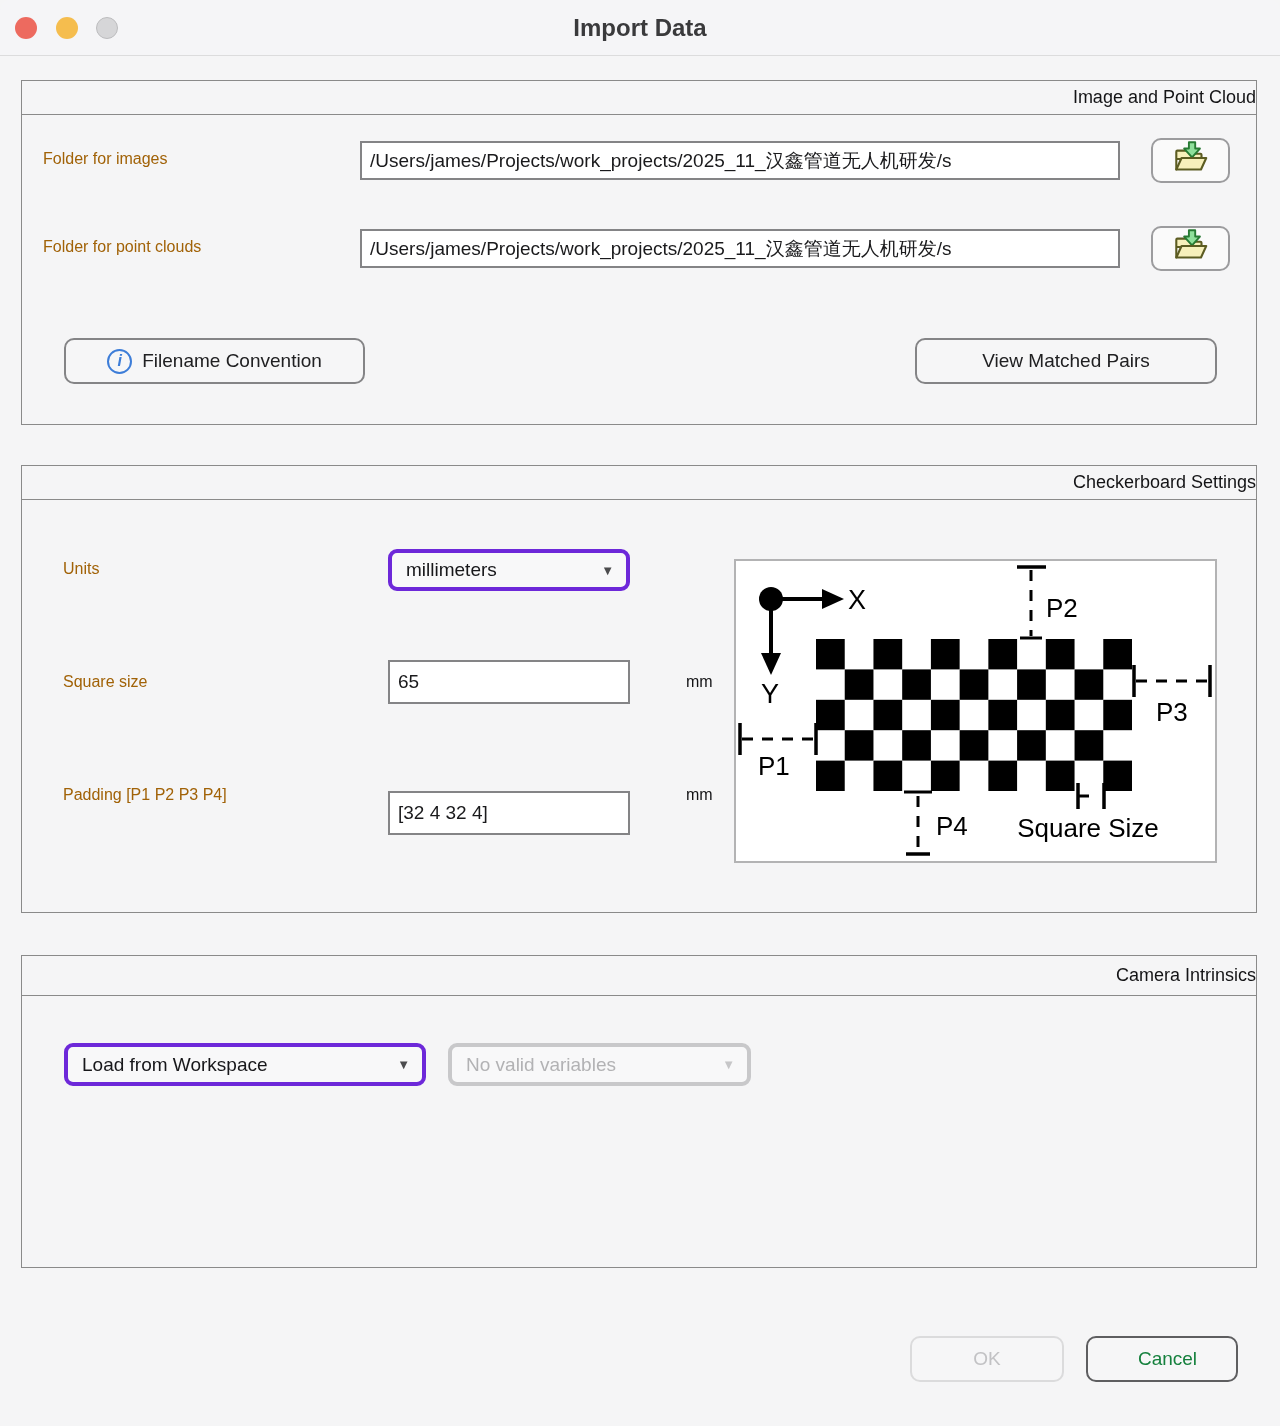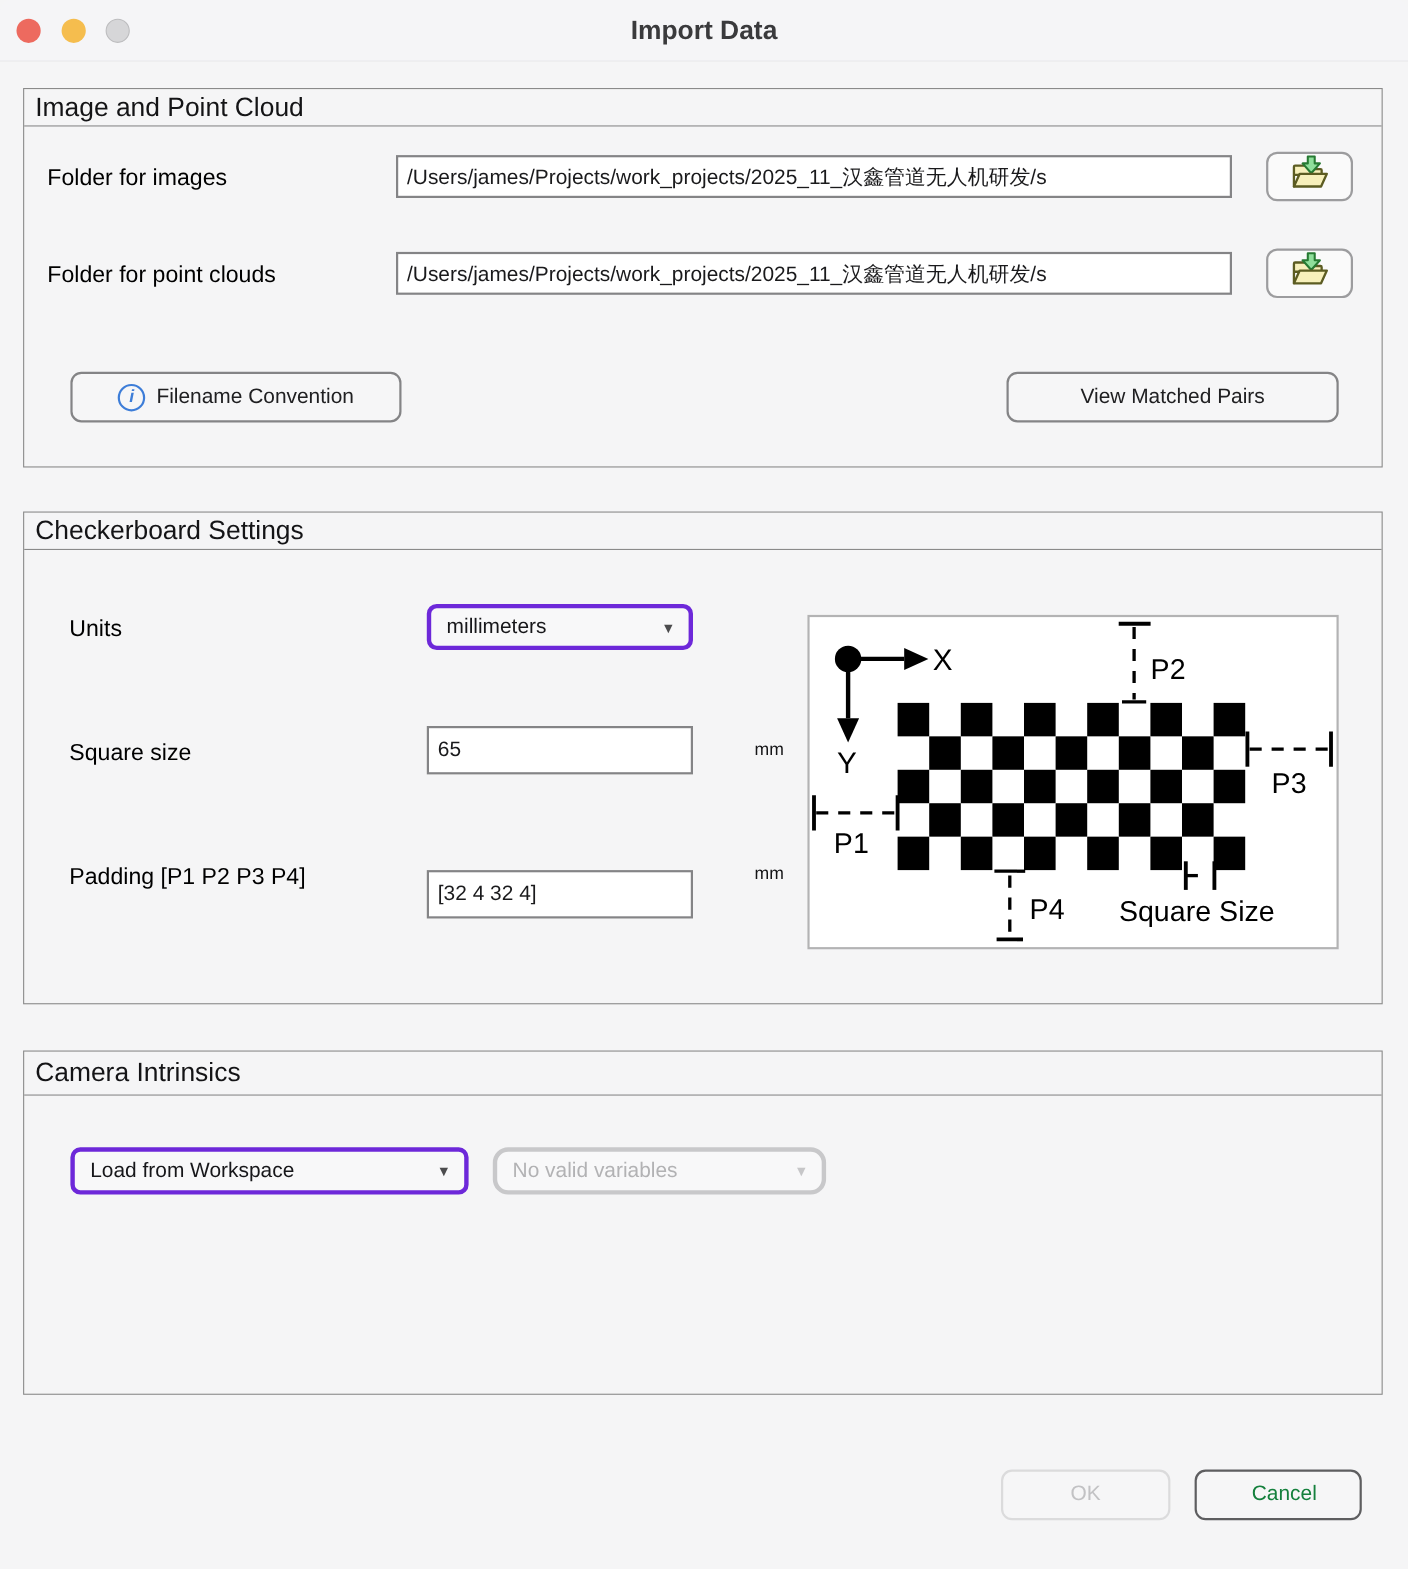--- a/index.html
+++ b/index.html
@@ -26,25 +26,26 @@
     text-align:center; line-height:56px;
     font-weight:bold; font-size:24px; color:#3a3a3c;
   }
   
   .group {
     position:absolute; left:21px; width:1236px;
     border:1px solid #8a8a8a; background:#f5f5f6;
   }
   .group-header {
     height:34px; line-height:33px; padding-left:10px;
-    font-size:24px; color:#141416;
+    font-size:18px; color:#141416;
     border-bottom:1px solid #8a8a8a;
+    text-align:right;
   }
   #group-intrinsics .group-header { height:40px; line-height:39px; }
-  .field-label { position:absolute; font-size:21px; color:#000000; white-space:nowrap; }
+  .field-label { position:absolute; font-size:16px; color:#a16207; white-space:nowrap; }
   .unit-label  { position:absolute; font-size:16px; color:#141416;margin-left:36px; }
   .text-input {
     position:absolute; background:#ffffff; border:2px solid #848486;
     font-family:"Liberation Sans", sans-serif; font-size:19px; color:#1a1a1c;
     padding:0 8px; outline:none;
   }
   
   .btn {
     position:absolute; display:flex; align-items:center; justify-content:center;
     gap:10px; border:2px solid #848486; border-radius:10px;
@@ -61,21 +62,21 @@
     display:flex; align-items:center; justify-content:center;
     line-height:1;
   }
   
   .dropdown {
     position:absolute; display:flex; align-items:center; justify-content:space-between;
     padding:0 12px 0 14px; border:4px solid #6d28d9; border-radius:9px;
     font-size:19px; background:#f8f8f9; color:#17171a;
   }
   .dropdown .arrow { font-size:13px; color:#4c4c4e; }
-  .dropdown.disabled { border-color:#c8c8ca; color:#b2b2b4;border-radius:14px; }
+  .dropdown.disabled { border-color:#c8c8ca; color:#b2b2b4; }
   .dropdown.disabled .arrow { color:#c6c6c8; }
   
   .diagram-panel {
     position:absolute; background:#ffffff; border:2px solid #b3b3b4;
   }
   .diagram-panel svg { display:block; }
   svg text { font-family:"Liberation Sans", sans-serif; fill:#000; }
 </style>
 </head>
 <body>

